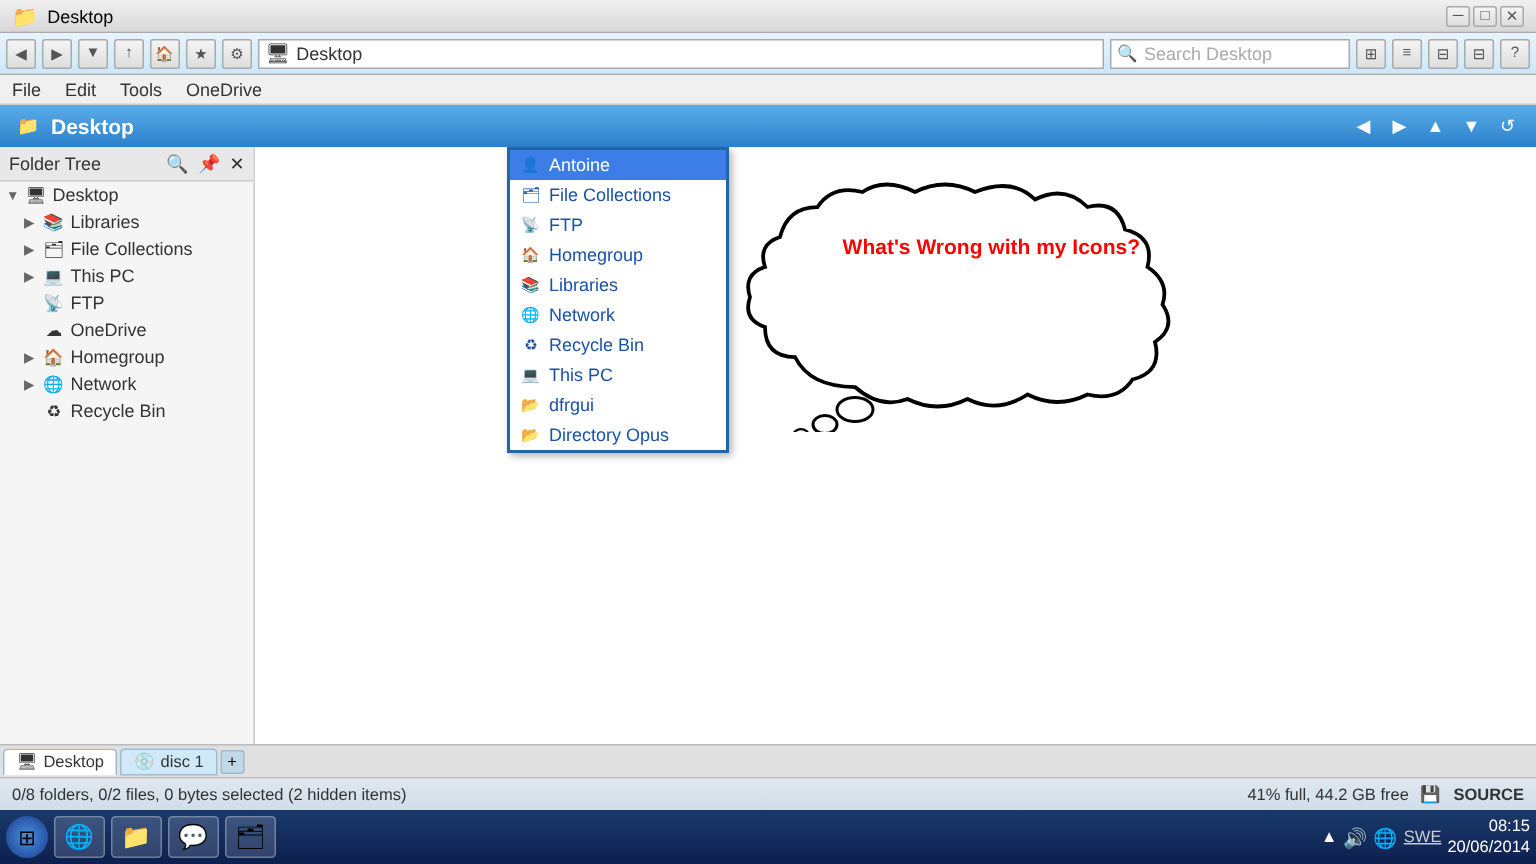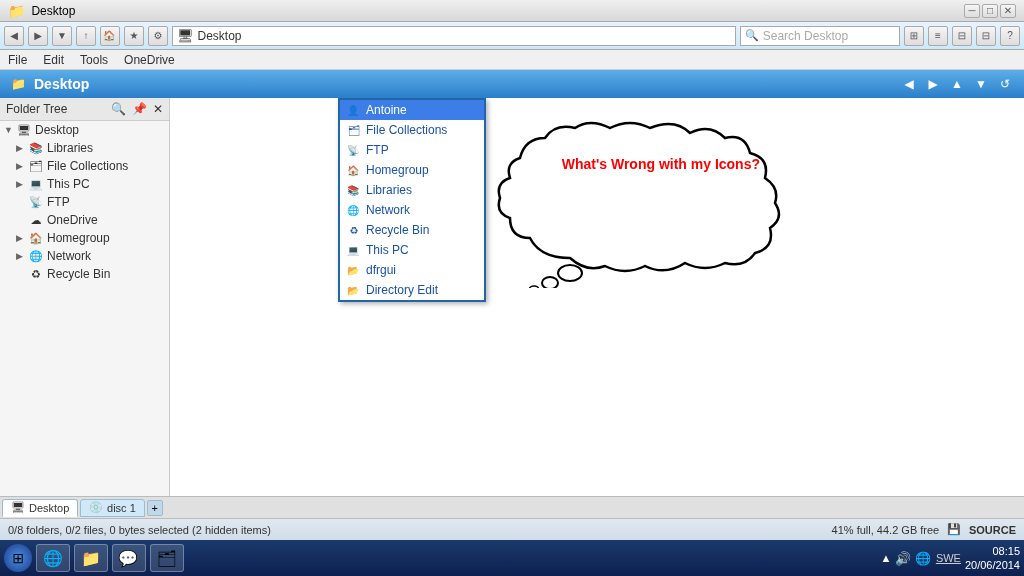--- a/index.html
+++ b/index.html
@@ -488,21 +488,21 @@
       <div class="ctx-item">
         <span class="ctx-icon">💻</span>
         <span>This PC</span>
       </div>
       <div class="ctx-item">
         <span class="ctx-icon">📂</span>
         <span>dfrgui</span>
       </div>
       <div class="ctx-item">
         <span class="ctx-icon">📂</span>
-        <span>Directory Edit</span>
+        <span>Directory Opus</span>
       </div>
     </div>
 
     <div id="thought-bubble">
       <svg viewBox="0 0 310 170" xmlns="http://www.w3.org/2000/svg">
 
         <path d="
           M 80,140
           Q 50,140 40,120
           Q 20,120 20,100

